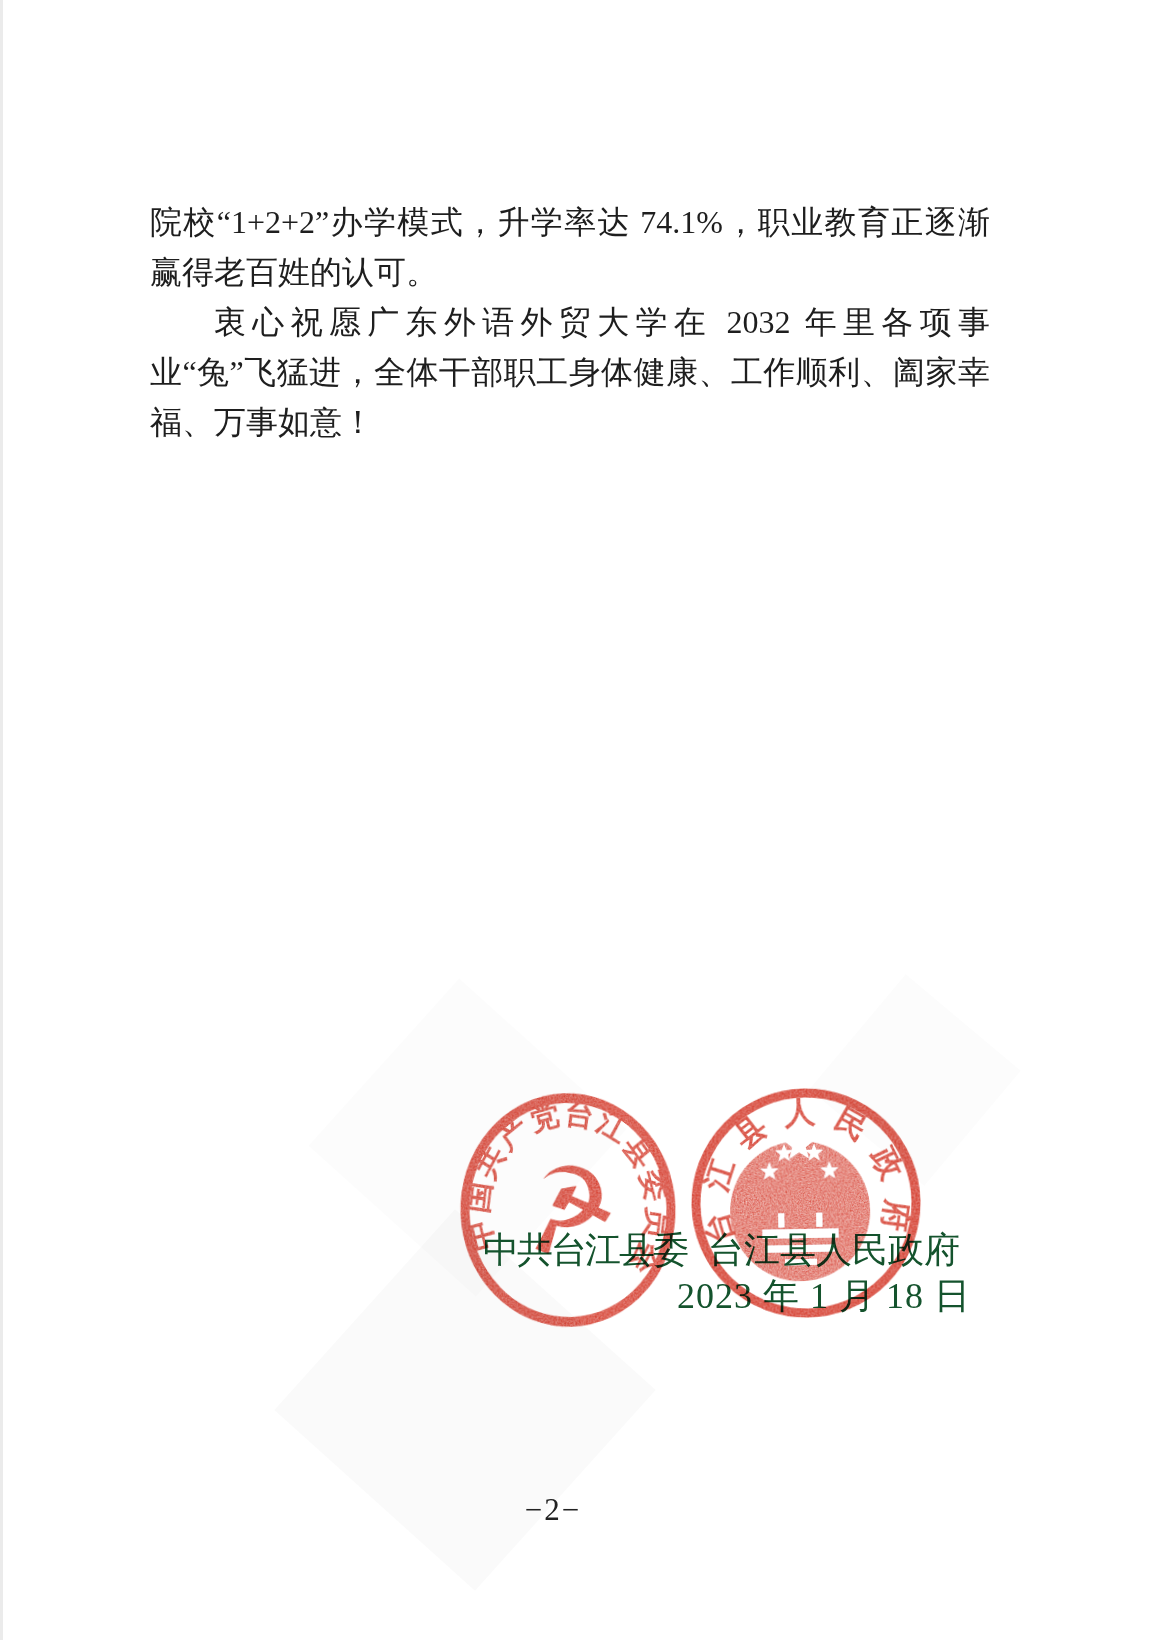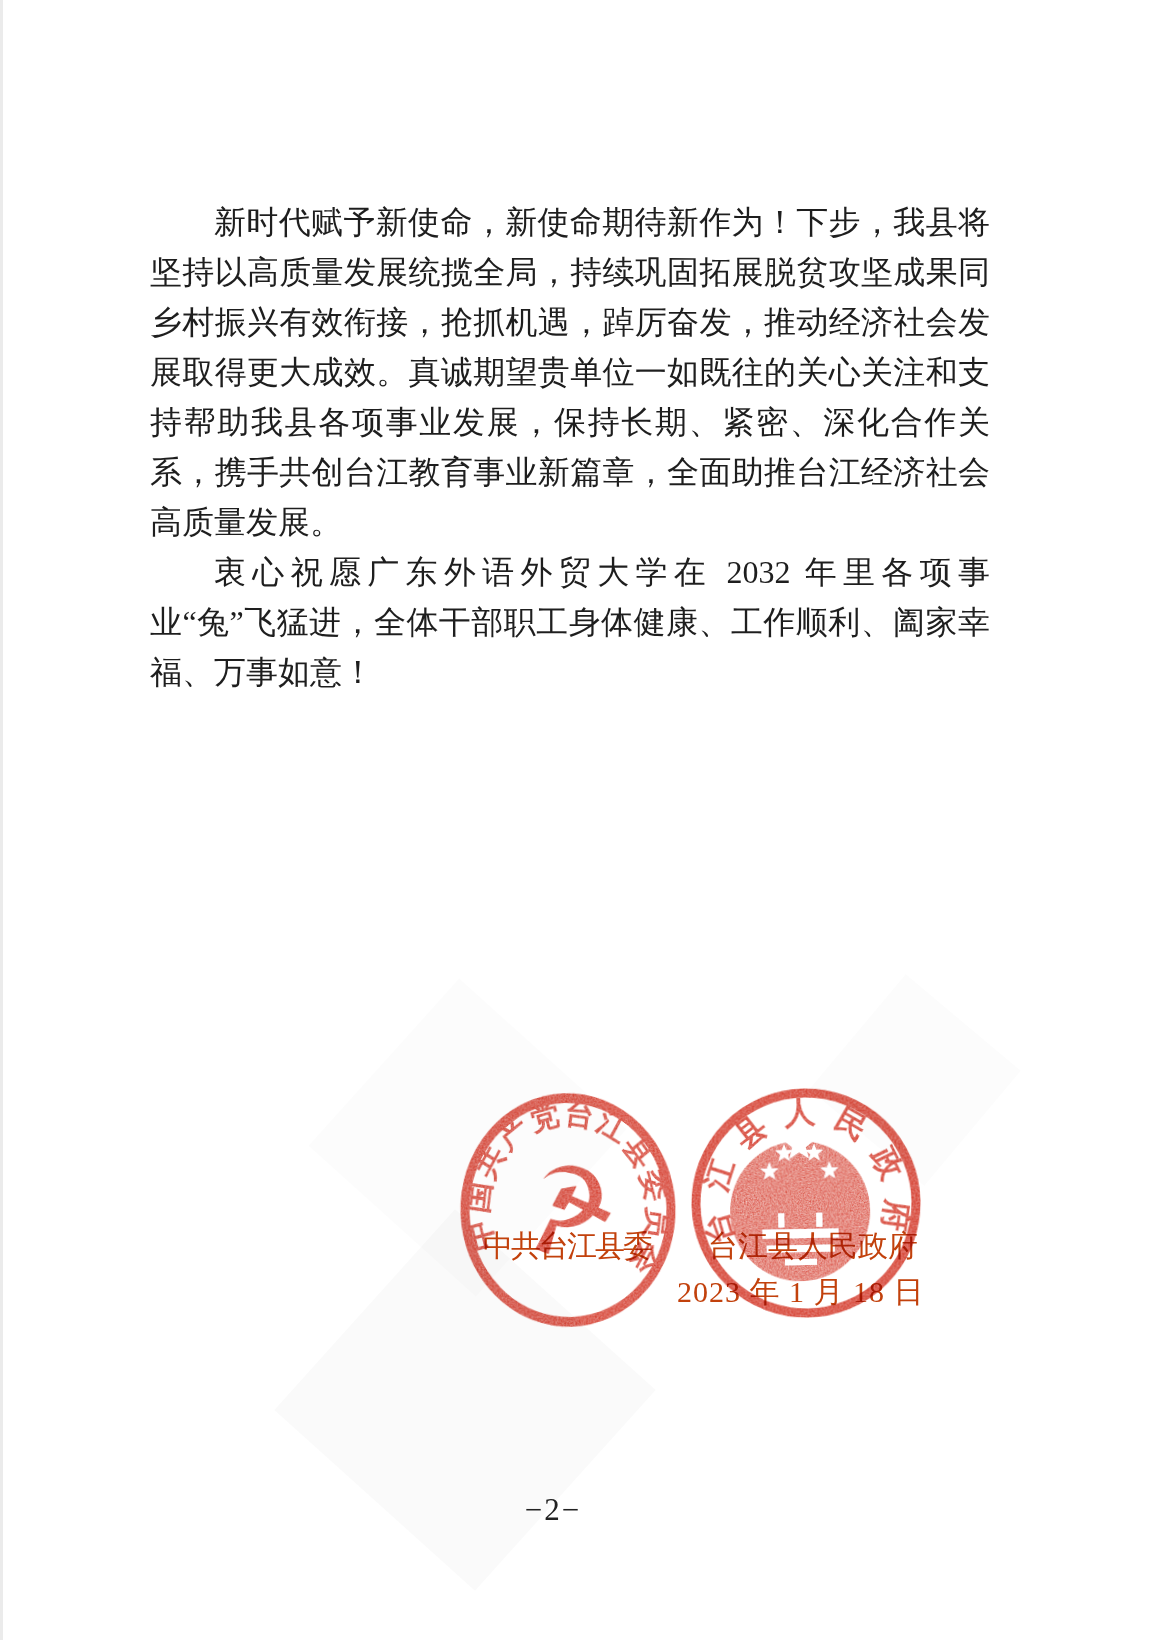--- a/index.html
+++ b/index.html
@@ -18,21 +18,21 @@
   
   #body-text{
     position:absolute;left:150px;top:197px;width:840px;
     font-size:32px;line-height:50px;color:var(--ink);
     text-align:justify;text-justify:inter-character;
   }
   #body-text p{margin:0;}
   #body-text p.indent{text-indent:2em;}
 
   
-  .sig{position:absolute;color:#c2410c;white-space:nowrap;font-size:30px;}
+  .sig{position:absolute;color:#14532d;white-space:nowrap;font-size:36px;}
   #sig-party{left:483px;top:1226px;letter-spacing:-2px;}
   #sig-gov{left:708px;top:1226px;letter-spacing:0;}
   #sig-date{left:677px;top:1272px;letter-spacing:1px;}
 
   
   #page-number{
     position:absolute;left:0;top:1492px;width:1106px;text-align:center;
     font-size:31px;color:#222;letter-spacing:2px;
   }
 
@@ -52,21 +52,21 @@
 </style>
 </head>
 <body style="--seal-red: #d43a2b; --ink: #1e1e1e;">
 
 <div id="edge-left"></div>
 <div id="ghost1" class="ghost"></div>
 <div id="ghost2" class="ghost"></div>
 <div id="ghost3" class="ghost"></div>
 
 <div id="body-text">
-    <p class="indent">新时代赋予新使命，新使命期待新作为！下步，我县将坚持以高质量发展统揽全局，持续巩固拓展脱贫攻坚成果同乡村振兴有效衔接，抢抓机遇，踔厉奋发，推动经济社会发展取得更大成效。真诚期望贵单位一如既往的关心关注和支持帮助我县各项事业发展，保持长期、紧密、深化合作关系，携手共创台江教育事业新篇章，全面助推台江经济社会高质量发展。</p>
+    <p>院校“1+2+2”办学模式，升学率达 74.1%，职业教育正逐渐赢得老百姓的认可。</p>
     <p class="indent">衷心祝愿广东外语外贸大学在 2032 年里各项事业“兔”飞猛进，全体干部职工身体健康、工作顺利、阖家幸福、万事如意！</p>
   </div>
 
 <span id="sig-party" class="sig">中共台江县委</span>
 <span id="sig-gov" class="sig">台江县人民政府</span>
 <div id="sig-date" class="sig">2023 年 1 月 18 日</div>
 
 <div id="page-number">−2−</div>
 
 <svg id="party-seal" class="seal" width="280" height="280" viewBox="0 0 280 280">

